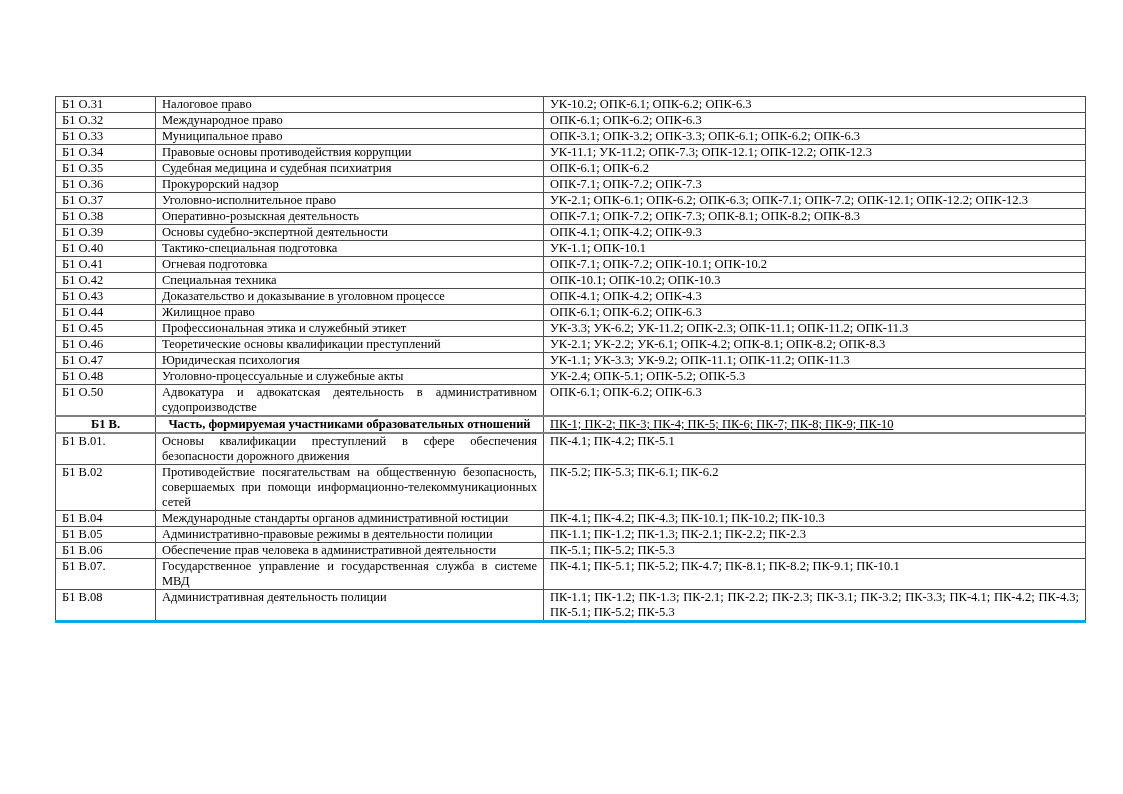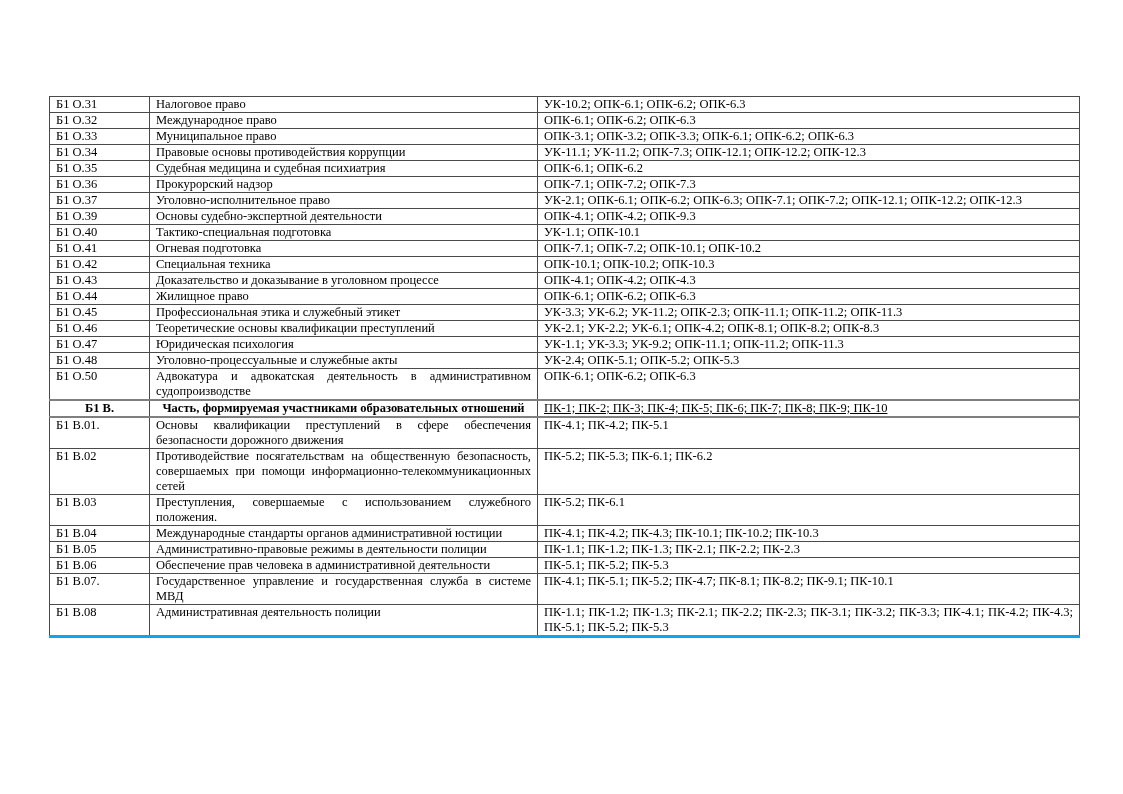--- a/index.html
+++ b/index.html
@@ -9,21 +9,21 @@
   }
   body {
     width: 1123px;
     height: 794px;
     position: relative;
     font-family: "Liberation Serif", "DejaVu Serif", serif;
     color: #000000;
   }
   table.doc-table {
     position: absolute;
-    left: 49px;
+    left: 55px;
     top: 96px;
     width: 1030px;
     border-collapse: collapse;
     table-layout: fixed;
   }
   table.doc-table td {
     border: 1px solid #4a4a4a;
     font-size: 12.5px;
     line-height: 15px;
     vertical-align: top;
@@ -99,20 +99,25 @@
         <td class="code-cell">Б1 О.36</td>
         <td class="name-cell">Прокурорский надзор</td>
         <td class="comp-cell">ОПК-7.1; ОПК-7.2; ОПК-7.3</td>
       </tr>
       <tr>
         <td class="code-cell">Б1 О.37</td>
         <td class="name-cell">Уголовно-исполнительное право</td>
         <td class="comp-cell">УК-2.1; ОПК-6.1; ОПК-6.2; ОПК-6.3; ОПК-7.1; ОПК-7.2; ОПК-12.1; ОПК-12.2; ОПК-12.3</td>
       </tr>
       <tr>
+        <td class="code-cell">Б1 О.38</td>
+        <td class="name-cell">Оперативно-розыскная деятельность</td>
+        <td class="comp-cell">ОПК-7.1; ОПК-7.2; ОПК-7.3; ОПК-8.1; ОПК-8.2; ОПК-8.3</td>
+      </tr>
+      <tr>
         <td class="code-cell">Б1 О.39</td>
         <td class="name-cell">Основы судебно-экспертной деятельности</td>
         <td class="comp-cell">ОПК-4.1; ОПК-4.2; ОПК-9.3</td>
       </tr>
       <tr>
         <td class="code-cell">Б1 О.40</td>
         <td class="name-cell">Тактико-специальная подготовка</td>
         <td class="comp-cell">УК-1.1; ОПК-10.1</td>
       </tr>
       <tr>
@@ -169,25 +174,20 @@
         <td class="code-cell">Б1 В.01.</td>
         <td class="name-cell">Основы квалификации преступлений в сфере обеспечения безопасности дорожного движения</td>
         <td class="comp-cell">ПК-4.1; ПК-4.2; ПК-5.1</td>
       </tr>
       <tr>
         <td class="code-cell">Б1 В.02</td>
         <td class="name-cell">Противодействие посягательствам на общественную безопасность, совершаемых при помощи информационно-телекоммуникационных сетей</td>
         <td class="comp-cell">ПК-5.2; ПК-5.3; ПК-6.1; ПК-6.2</td>
       </tr>
       <tr>
-        <td class="code-cell">Б1 В.03</td>
-        <td class="name-cell">Преступления, совершаемые с использованием служебного положения.</td>
-        <td class="comp-cell">ПК-5.2; ПК-6.1</td>
-      </tr>
-      <tr>
         <td class="code-cell">Б1 В.04</td>
         <td class="name-cell">Международные стандарты органов административной юстиции</td>
         <td class="comp-cell">ПК-4.1; ПК-4.2; ПК-4.3; ПК-10.1; ПК-10.2; ПК-10.3</td>
       </tr>
       <tr>
         <td class="code-cell">Б1 В.05</td>
         <td class="name-cell">Административно-правовые режимы в деятельности полиции</td>
         <td class="comp-cell">ПК-1.1; ПК-1.2; ПК-1.3; ПК-2.1; ПК-2.2; ПК-2.3</td>
       </tr>
       <tr>

